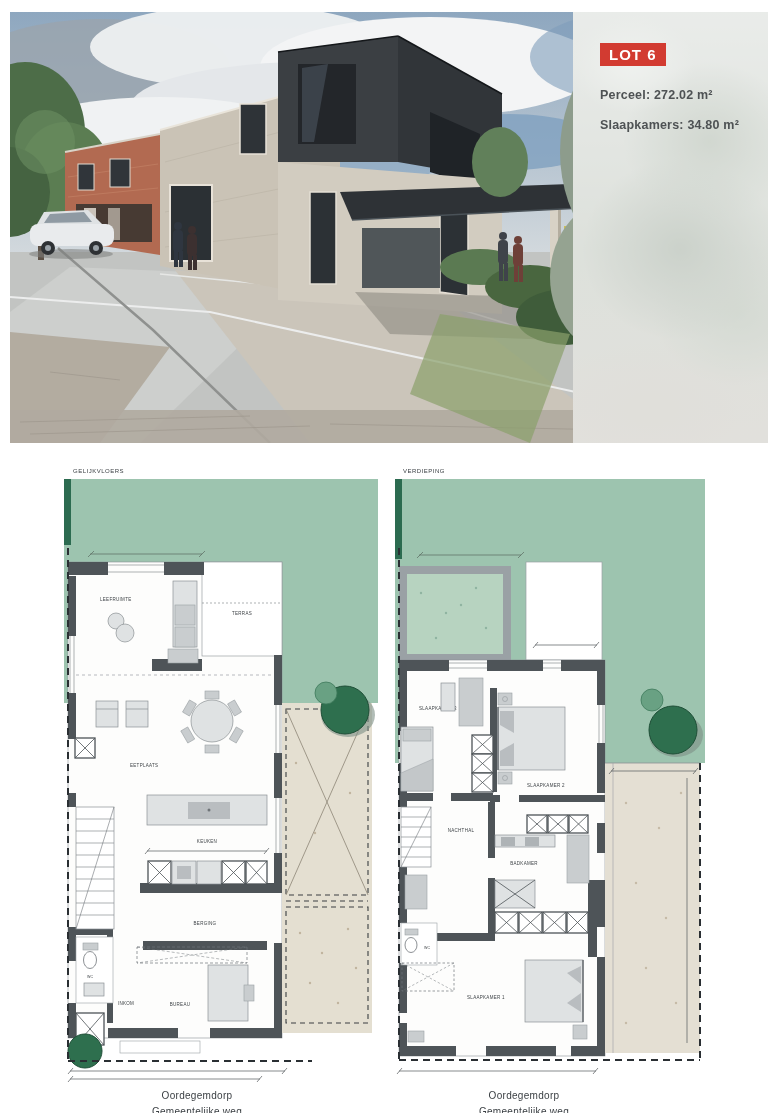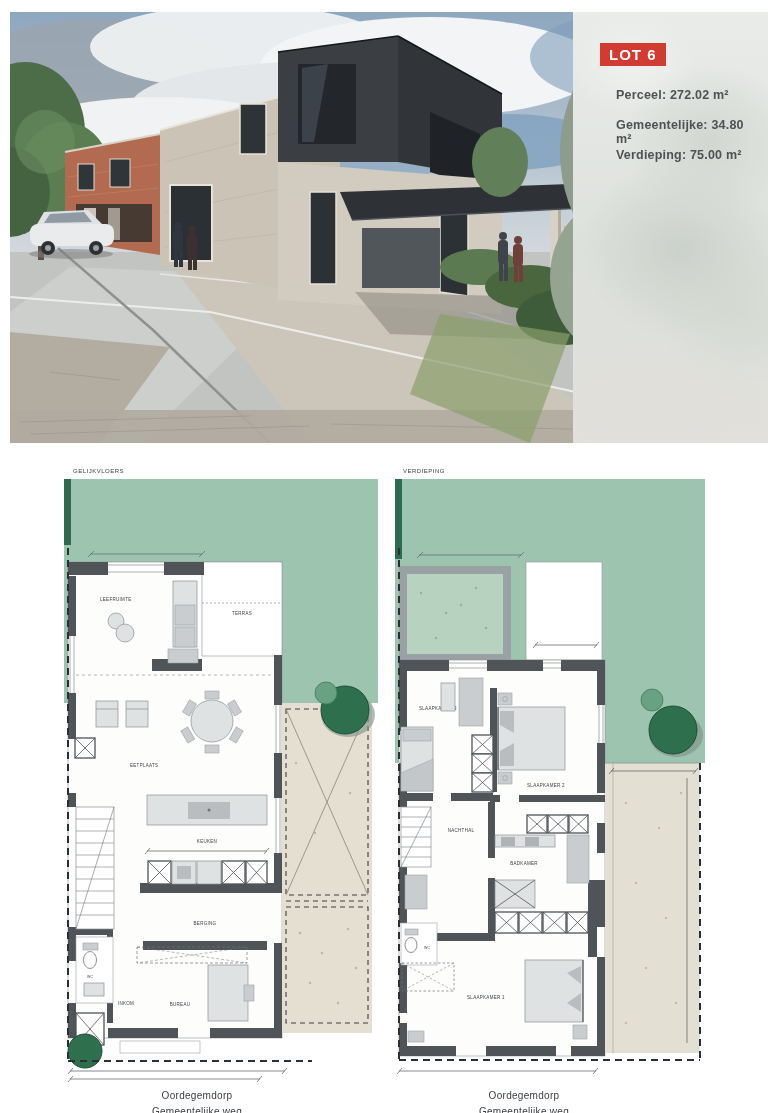--- a/index.html
+++ b/index.html
@@ -14,21 +14,21 @@
        radial-gradient(120px 110px at 70% 30%, #8d9c8a 0%, rgba(141,156,138,0) 72%),
        radial-gradient(140px 130px at 55% 55%, #7e8e7c 0%, rgba(126,142,124,0) 70%),
        radial-gradient(120px 100px at 85% 70%, #95a391 0%, rgba(149,163,145,0) 72%),
        radial-gradient(160px 90px at 40% 92%, #b1aea3 0%, rgba(177,174,163,0) 75%),
        linear-gradient(#c9cfc9 0%, #aab3a6 55%, #b5b2a8 100%);}
   .panel-veil{position:absolute;inset:0;background:rgba(255,255,255,0.60);}
   .panel-content{position:relative;z-index:2;padding:31px 16px 0 27px;}
   .lot-badge{display:inline-block;background:#d23b31;color:#ffffff;font-weight:bold;
      font-size:15px;letter-spacing:1px;padding:3px 9px 3px 9px;}
   .spec-list{margin-top:22px;}
-  .spec-row{height:30px;font-size:12.5px;font-weight:600;color:#4e5254;letter-spacing:.2px;margin-left:16px;}
+  .spec-row{height:30px;font-size:12.5px;font-weight:600;color:#4e5254;letter-spacing:.2px;}
   svg{font-family:"Liberation Sans",sans-serif;}
   .plan{position:absolute;}
   .plan text{fill:#3a3f43;}
   .t-room{font-size:4.5px;letter-spacing:.3px;}
   .t-tiny{font-size:3.6px;}
   .t-title{font-size:6px;letter-spacing:.5px;fill:#44494d;}
   .t-street{font-size:10px;fill:#35393c;letter-spacing:.3px;}
   .wall{fill:#4e5458;}
   .thin{stroke:#8b9094;stroke-width:.7;fill:none;}
   .furn{fill:#dfe2e3;stroke:#8b9094;stroke-width:.7;}
@@ -208,22 +208,21 @@
           <circle cx="66" cy="38" r="3" fill="#9aa2a8"></circle>
       </g>
     </svg>
 
     <div class="info-panel">
       <div class="panel-veil"></div>
       <div class="panel-content">
         <div class="lot-badge">LOT 6</div>
         <div class="spec-list">
           <div class="spec-row"><span>Perceel:</span> <span>272.02 m²</span></div>
-          <div class="spec-row"><span>Gemeentelijke:</span> <span>34.80 m²</span></div>
-          <div class="spec-row"><span>Verdieping:</span> <span>75.00 m²</span></div>
+          <div class="spec-row"><span>Slaapkamers:</span> <span>34.80 m²</span></div>
         </div>
       </div>
     </div>
   </div>
 
   <svg class="plan" style="left:60px;top:463px" width="330" height="650" viewBox="0 0 330 650">
     <text class="t-title" x="13" y="10">GELIJKVLOERS</text>
     <rect x="4" y="16" width="314" height="224" fill="#9dc4af"></rect>
     <rect x="4" y="16" width="7" height="66" fill="#2c6b50"></rect>
     <g class="dim">

